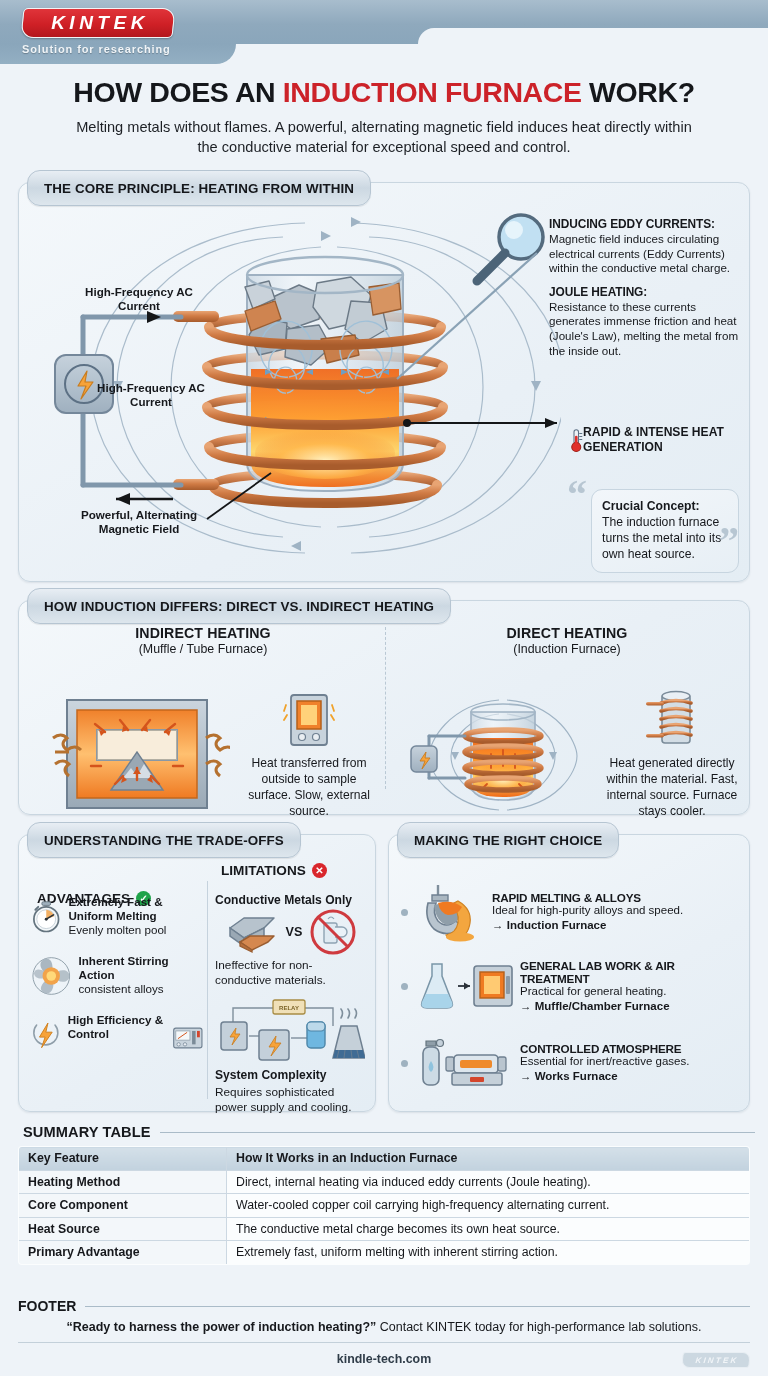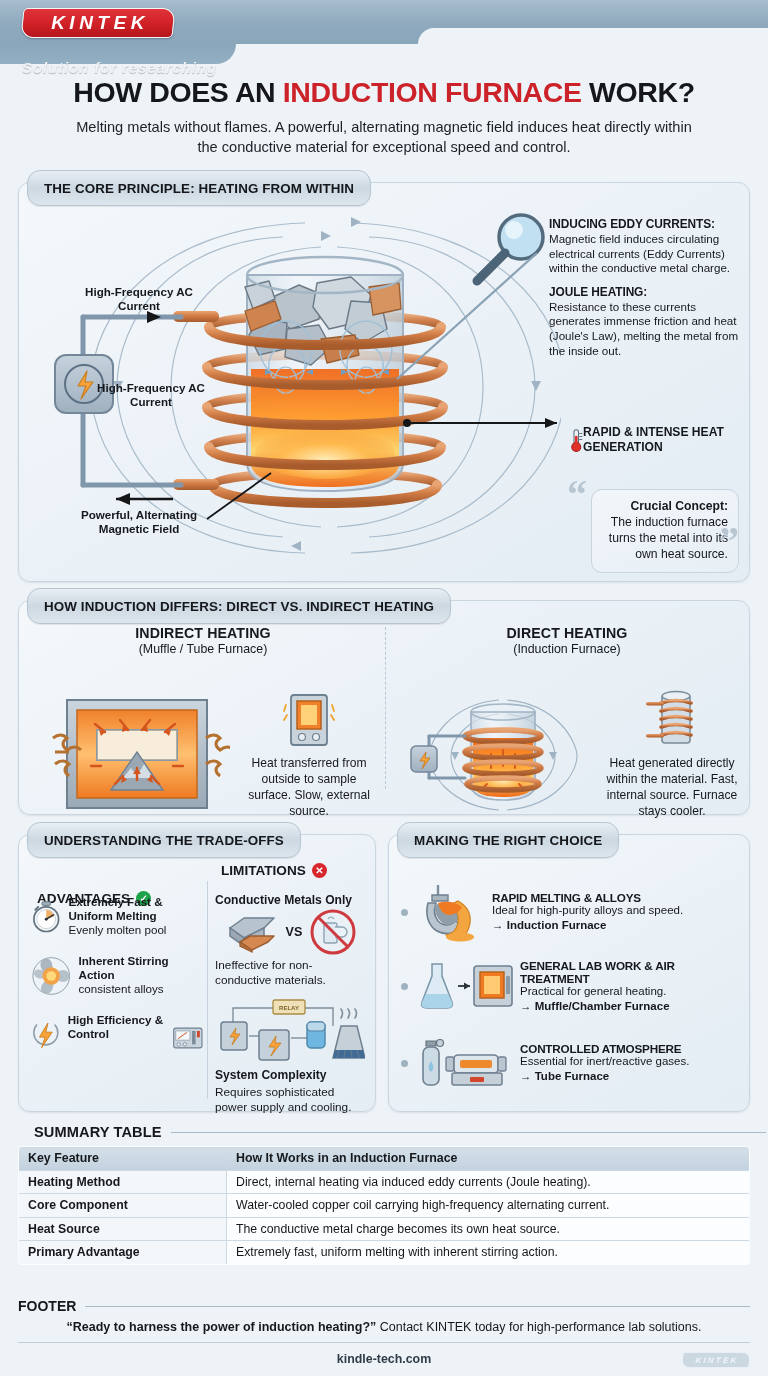--- a/index.html
+++ b/index.html
@@ -37,22 +37,22 @@
     box-shadow: 0 1px 2px rgba(0,0,0,.28);
   }
   .logo-text {
     position: absolute; inset: 0; transform: skewX(6deg);
     display: flex; align-items: center; justify-content: center;
     color: #fff; font-weight: 700; font-style: italic;
     font-size: 19px; letter-spacing: 4.5px; text-indent: 4px;
     font-family: "Liberation Sans", sans-serif;
   }
   .logo-tag {
-    margin-top: 21px; color: #f0f4f7; font-style: italic;
-    font-size: 15px; letter-spacing: .9px; font-weight: 600;
+    margin-top: 5px; color: #f0f4f7; 
+    font-size: 11px; letter-spacing: .9px; font-weight: 600;
     text-shadow: 0 1px 1px rgba(0,0,0,.25);
   }
 
   
   .headline {
     position: absolute; left: 0; top: 76px; width: 768px;
     text-align: center; font-size: 28.5px; font-weight: 700;
     letter-spacing: -.4px; color: #15171b;
   }
   .headline .hl-red { color: #cc2229; }
@@ -95,21 +95,21 @@
   #rapid-row {
     position: absolute; left: 552px; top: 242px; width: 180px;
     display: flex; align-items: flex-start; gap: 0;
   }
   #rapid-row .rr-txt { font-size: 12.1px; font-weight: 700; line-height: 1.22; }
 
   .quote-box {
     position: absolute; left: 572px; top: 306px; width: 148px;
     background: linear-gradient(160deg,#f2f6fa,#e7eff5);
     border: 1px solid #c7d5e0; border-radius: 11px;
-    padding: 9px 10px 10px; text-align: right;
+    padding: 9px 10px 10px; text-align: left;
     font-size: 12.2px; line-height: 1.3;
   }
   .quote-box b { display: block; }
   .qmark { position: absolute; color: #b7c6d2; font-size: 40px; font-weight: 700; line-height: 1; font-family: "Liberation Serif", serif; }
   #qm-open { left: 548px; top: 292px; }
   #qm-close { left: 700px; top: 338px; }
 
   
   #sec-compare { left: 18px; top: 600px; width: 732px; height: 215px; }
   .cmp-col { position: absolute; top: 24px; width: 352px; text-align: center; }
@@ -154,21 +154,21 @@
   .choice-txt { width: 214px; }
   .choice-title { font-size: 11.7px; font-weight: 700; letter-spacing: -.2px; }
   .choice-desc { font-size: 11.5px; line-height: 1.2; }
   .choice-rec { font-size: 11.5px; font-weight: 700; line-height: 1.25; }
   #choice-0 { left: 12px; top: 46px; }
   #choice-1 { left: 12px; top: 124px; }
   #choice-2 { left: 12px; top: 200px; }
 
   
   #summary-head {
-    position: absolute; left: 34px; top: 1124px; width: 732px;
+    position: absolute; left: 23px; top: 1124px; width: 732px;
     display: flex; align-items: center; gap: 9px;
   }
   #summary-head .sh-txt { font-size: 14.6px; font-weight: 700; letter-spacing: .1px; }
   #summary-head .sh-rule { flex: 1; height: 1px; background: #aabbc8; }
 
   #summary-table {
     position: absolute; left: 18px; top: 1146px; width: 732px;
     border-collapse: collapse; table-layout: fixed;
     border: 1px solid #b9c8d4; border-radius: 4px; overflow: hidden;
     background: #fbfdfe;
@@ -701,21 +701,21 @@
       <rect x="32" y="22" width="8" height="14" rx="2" fill="#b9c5cf" stroke="#6f8091" stroke-width="1.3"></rect>
       <rect x="40" y="20" width="44" height="18" rx="4" fill="#dde6ed" stroke="#6f8091" stroke-width="1.6"></rect>
       <rect x="46" y="25" width="32" height="8" rx="2" fill="#ef8a2b"></rect>
       <rect x="84" y="22" width="8" height="14" rx="2" fill="#b9c5cf" stroke="#6f8091" stroke-width="1.3"></rect>
       <rect x="38" y="38" width="50" height="12" rx="2" fill="#c5d0d9" stroke="#6f8091" stroke-width="1.5"></rect>
       <rect x="56" y="42" width="14" height="5" rx="1" fill="#d4462c"></rect>
     </svg>
     <div class="choice-txt">
       <div class="choice-title">CONTROLLED ATMOSPHERE</div>
       <div class="choice-desc">Essential for inert/reactive gases.</div>
-      <div class="choice-rec">→ Tube Furnace</div>
+      <div class="choice-rec">→ Works Furnace</div>
     </div>
   </div>
 </div>
 
 <div id="summary-head">
   <span class="sh-txt">SUMMARY TABLE</span>
   <span class="sh-rule"></span>
 </div>
 <table id="summary-table">
   <colgroup>

